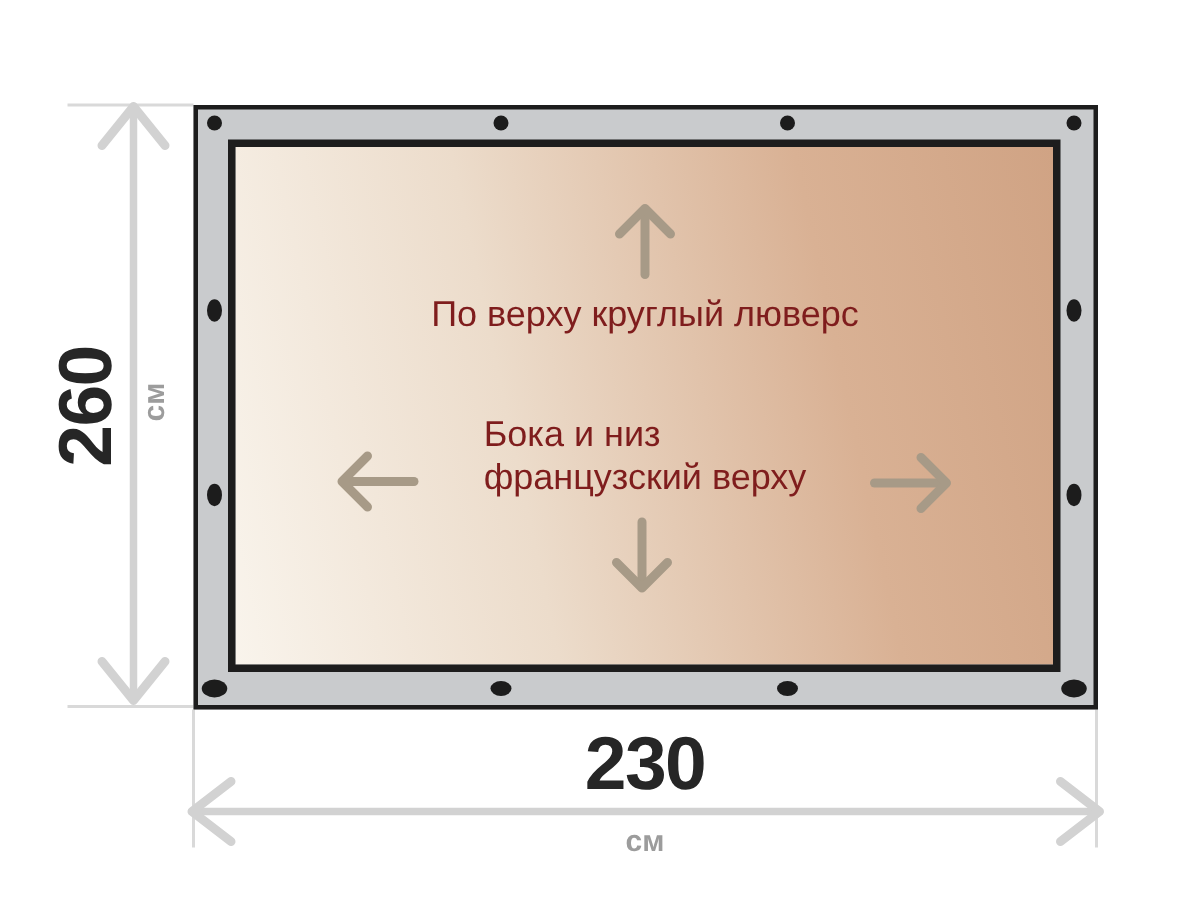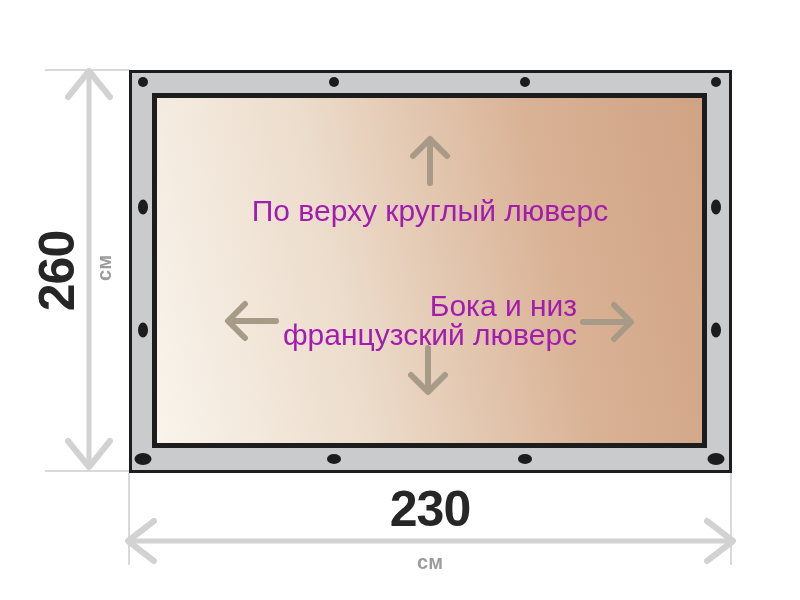--- a/index.html
+++ b/index.html
@@ -57,24 +57,24 @@
     white-space: nowrap;
     transform: translate(-50%, -50%);
   }
   .dim-unit.vertical { transform: translate(-50%, -50%) rotate(-90deg); }
 
   
   .fabric-arrow { position: absolute; }
   .fabric-label {
     position: absolute;
     transform: translate(-50%, -50%);
-    font-size: 30px;
+    font-size: 24px;
     line-height: 29px;
-    color: #a21caf;
-    text-align: right;
+    color: #7f1d1d;
+    text-align: left;
     white-space: nowrap;
   }
 </style>
 </head>
 <body>
 
 <div class="canvas">
 
   <div class="ext-line" style="left:45px; top:69px; width:84px; height:2px;"></div>
   <div class="ext-line" style="left:45px; top:470px; width:84px; height:2px;"></div>
@@ -127,18 +127,18 @@
   <svg class="fabric-arrow" style="left:579px; top:294px;" width="56" height="56" viewBox="0 0 56 56">
     <line x1="4" y1="28" x2="51" y2="28" stroke="#a79a87" stroke-width="6" stroke-linecap="round"></line>
     <polyline points="35,11 52,28 35,45" fill="none" stroke="#a79a87" stroke-width="6" stroke-linecap="round" stroke-linejoin="round"></polyline>
   </svg>
   <svg class="fabric-arrow" style="left:400px; top:343px;" width="56" height="56" viewBox="0 0 56 56">
     <line x1="28" y1="5" x2="28" y2="48" stroke="#a79a87" stroke-width="6" stroke-linecap="round"></line>
     <polyline points="11,32 28,49 45,32" fill="none" stroke="#a79a87" stroke-width="6" stroke-linecap="round" stroke-linejoin="round"></polyline>
   </svg>
 
   <div class="fabric-label" style="left:430px; top:210px;">По верху круглый люверс</div>
-  <div class="fabric-label" style="left:430px; top:320px;">
+  <div class="fabric-label" style="left:430px; top:304px;">
     <div>Бока и низ</div>
-    <div>французский люверс</div>
+    <div>французский верху</div>
   </div>
 
 </div>
 
 </body></html>

